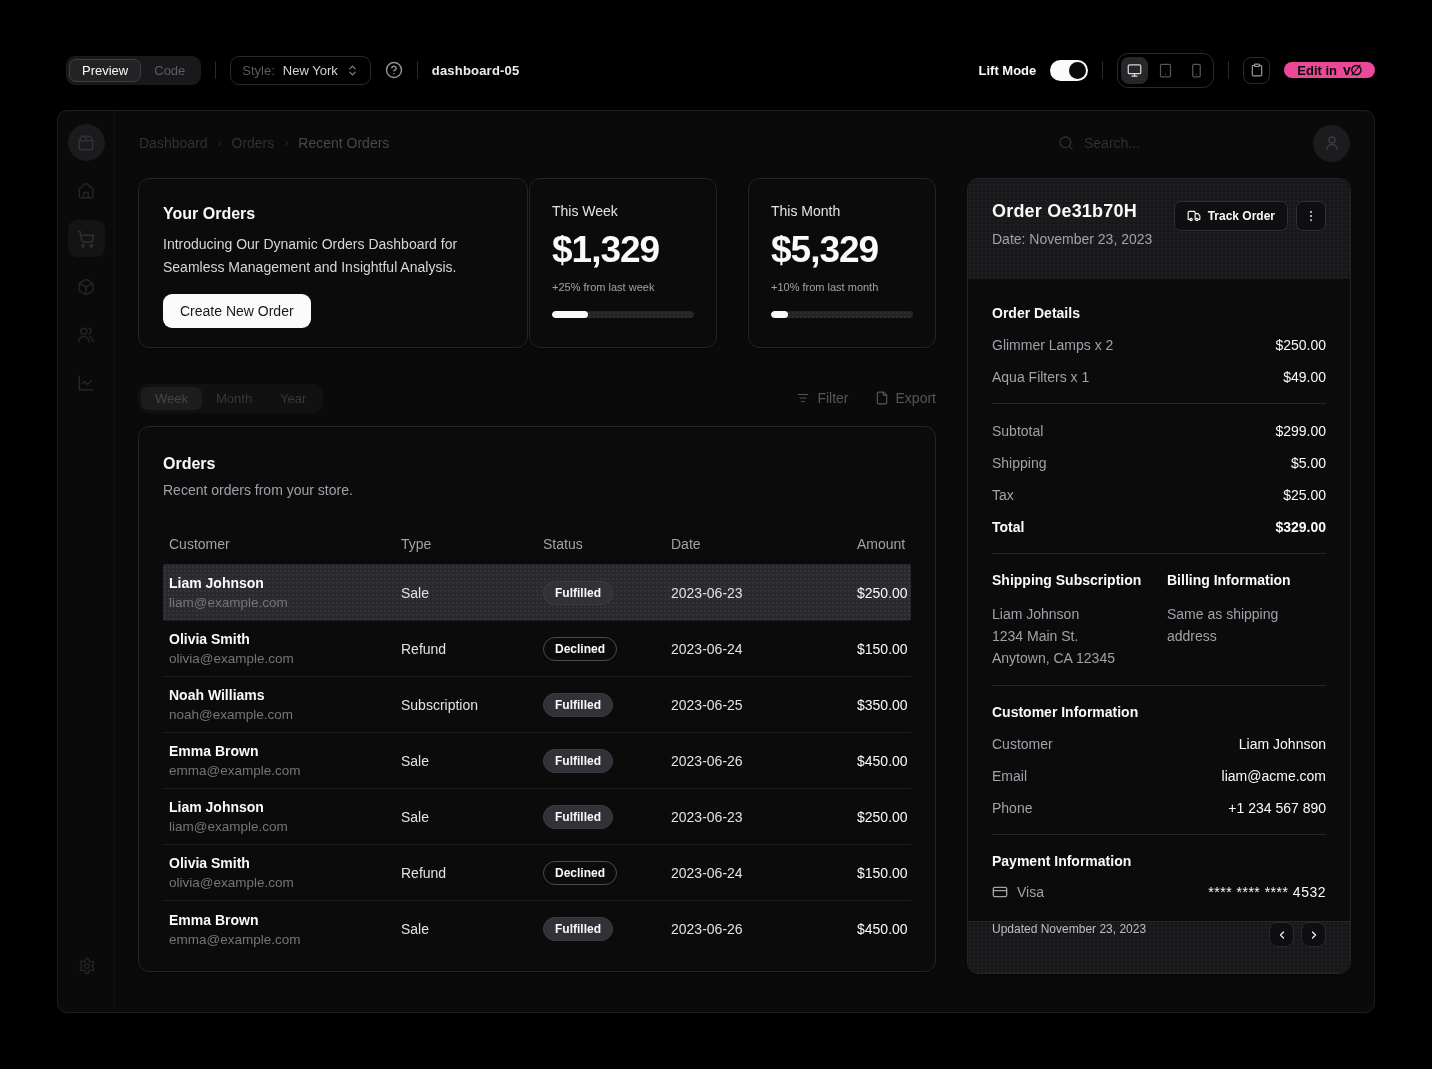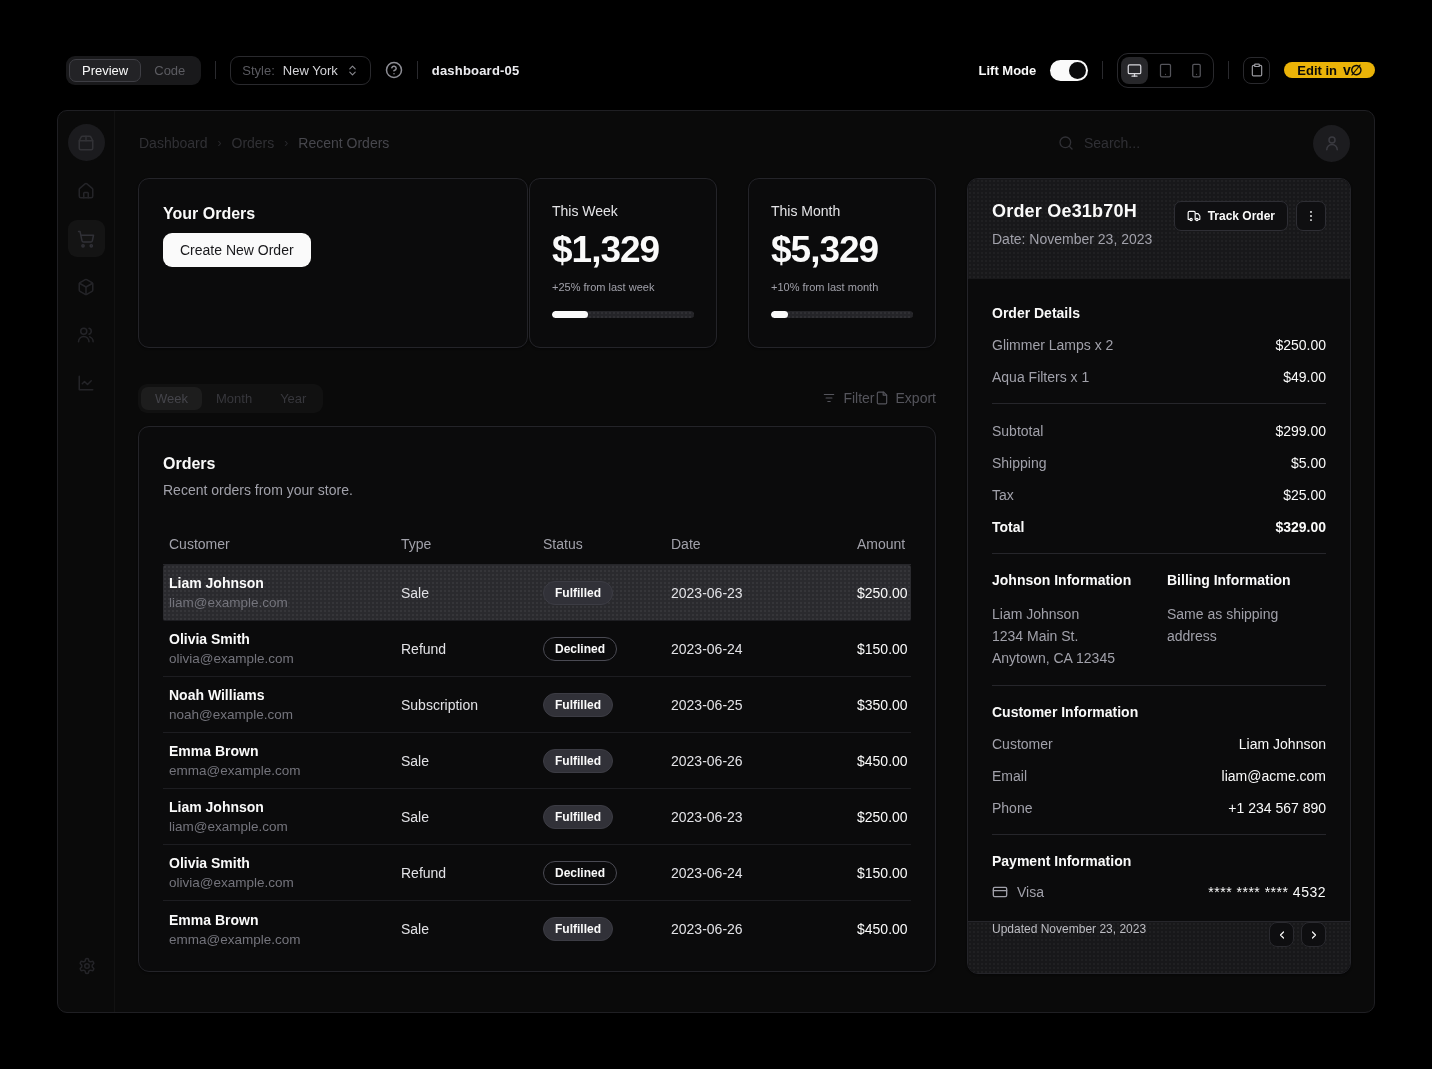--- a/index.html
+++ b/index.html
@@ -18,21 +18,21 @@
   .style-select .val { color:#d4d4d8; font-weight:500; }
   .help { width:18px; height:18px; color:#8e8e95; }
   .doc-title { font-size:13px; font-weight:700; color:#ececf0; letter-spacing:.2px; }
   .lift-label { font-size:13px; font-weight:700; color:#fafafa; }
   .toggle { width:38px; height:21px; background:#fafafa; border-radius:999px; position:relative; cursor:pointer; }
   .toggle .knob { position:absolute; right:2px; top:2px; width:17px; height:17px; border-radius:50%; background:#0a0a0b; }
   .devices { display:flex; align-items:center; gap:4px; border:1px solid #29292d; border-radius:11px; padding:3px; }
   .dev-btn { width:27px; height:27px; border-radius:8px; display:flex; align-items:center; justify-content:center; color:#55555b; cursor:pointer; }
   .dev-btn.active { background:#27272a; color:#d7d7dc; }
   .icon-btn { width:27px; height:27px; border-radius:8px; border:1px solid #29292d; display:flex; align-items:center; justify-content:center; color:#9a9aa0; cursor:pointer; }
-  .edit-btn { display:flex; align-items:center; gap:6px; background:#eab308; color:#0a0a0a; font-size:13px; font-weight:700; padding:0 13px; border-radius:9px; cursor:pointer; }
+  .edit-btn { display:flex; align-items:center; gap:6px; background:#ec4899; color:#0a0a0a; font-size:13px; font-weight:700; padding:0 13px; border-radius:9px; cursor:pointer; }
   .v0 { font-weight:700; font-size:14px; letter-spacing:-0.5px; }
 
   
   .canvas { position:absolute; left:57px; top:110px; width:1318px; height:903px; background:#0a0a0a; border:1px solid #1f1f23; border-radius:10px; overflow:hidden; }
 
   
   .side { position:absolute; left:0; top:0; bottom:0; width:57px; border-right:1px solid rgba(255,255,255,0.035); display:flex; flex-direction:column; align-items:center; }
   .logo-circle { margin-top:13px; width:37px; height:37px; border-radius:50%; background:#1b1b1e; display:flex; align-items:center; justify-content:center; color:#323236; }
   .side-icon { width:37px; height:37px; border-radius:9px; display:flex; align-items:center; justify-content:center; color:#242428; margin-top:11px; cursor:pointer; }
   .side-icon.active { background:rgba(255,255,255,0.045); color:#303036; }
@@ -61,21 +61,21 @@
   .stat .delta { font-size:11px; color:#a1a1aa; margin-bottom:18px; }
   .progress { height:7px; border-radius:4px; background:#242428; position:relative; overflow:hidden;
       background-image:radial-gradient(rgba(255,255,255,0.05) 1px, transparent 1px); background-size:4px 4px; }
   .progress .fill { position:absolute; left:0; top:0; bottom:0; background:#fafafa; border-radius:4px; }
 
   
   .tabsrow { position:absolute; left:80px; top:272px; width:798px; height:30px; display:flex; align-items:center; }
   .tabs { display:flex; background:rgba(255,255,255,0.03); border-radius:9px; padding:3px; }
   .tab { font-size:13px; color:#37373c; padding:4px 14px; border-radius:7px; cursor:pointer; }
   .tab.active { background:rgba(255,255,255,0.05); color:#45454b; }
-  .actrow { margin-left:auto; display:flex; }
+  .actrow { margin-left:auto; display:flex; gap:26px; }
   .act { display:flex; align-items:center; gap:7px; color:#55555c; font-size:14px; cursor:pointer; }
 
   
   .orders { left:80px; top:315px; width:798px; height:546px; padding:28px 24px; }
   .orders h2 { font-size:16px; font-weight:700; color:#fafafa; margin-bottom:9px; }
   .orders .sub { font-size:14px; color:#a1a1aa; margin-bottom:26px; }
   .tgrid { display:grid; grid-template-columns:232px 142px 128px 186px 1fr; align-items:center; padding:0 6px; }
   .thead { height:41px; border-bottom:1px solid #26262a; color:#a1a1aa; font-size:14px; }
   .thead .right { text-align:right; }
   .trow { height:56px; border-bottom:1px solid #1d1d21; cursor:pointer; }
@@ -260,20 +260,21 @@
       <div class="avatar">
         <svg width="18" height="18" viewBox="0 0 24 24" fill="none" stroke="currentColor" stroke-width="2" stroke-linecap="round">
             <circle cx="12" cy="8" r="4"></circle>
             <path d="M5 21a7 7 0 0 1 14 0"></path>
           </svg>
       </div>
     </div>
 
     <div class="card promo">
       <h2>Your Orders</h2>
+      <p>Introducing Our Dynamic Orders Dashboard for Seamless Management and Insightful Analysis.</p>
       <span class="cta">Create New Order</span>
     </div>
 
     <div class="card stat stat1">
       <div class="lbl">This Week</div>
       <div class="val">$1,329</div>
       <div class="delta">+25% from last week</div>
       <div class="progress">
           <div class="fill" style="width: 25%;"></div>
         </div>
@@ -424,21 +425,21 @@
             <span class="v">$25.00</span>
           </div>
         <div class="kv total">
             <span class="k">Total</span>
             <span class="v">$329.00</span>
           </div>
         <div class="sep"></div>
 
         <div class="two-col">
           <div>
-            <div class="sec-title">Johnson Information</div>
+            <div class="sec-title">Shipping Subscription</div>
             <div class="addr">
               <div>Liam Johnson</div>
               <div>1234 Main St.</div>
               <div>Anytown, CA 12345</div>
             </div>
           </div>
           <div>
             <div class="sec-title">Billing Information</div>
             <div class="addr">Same as shipping address</div>
           </div>

